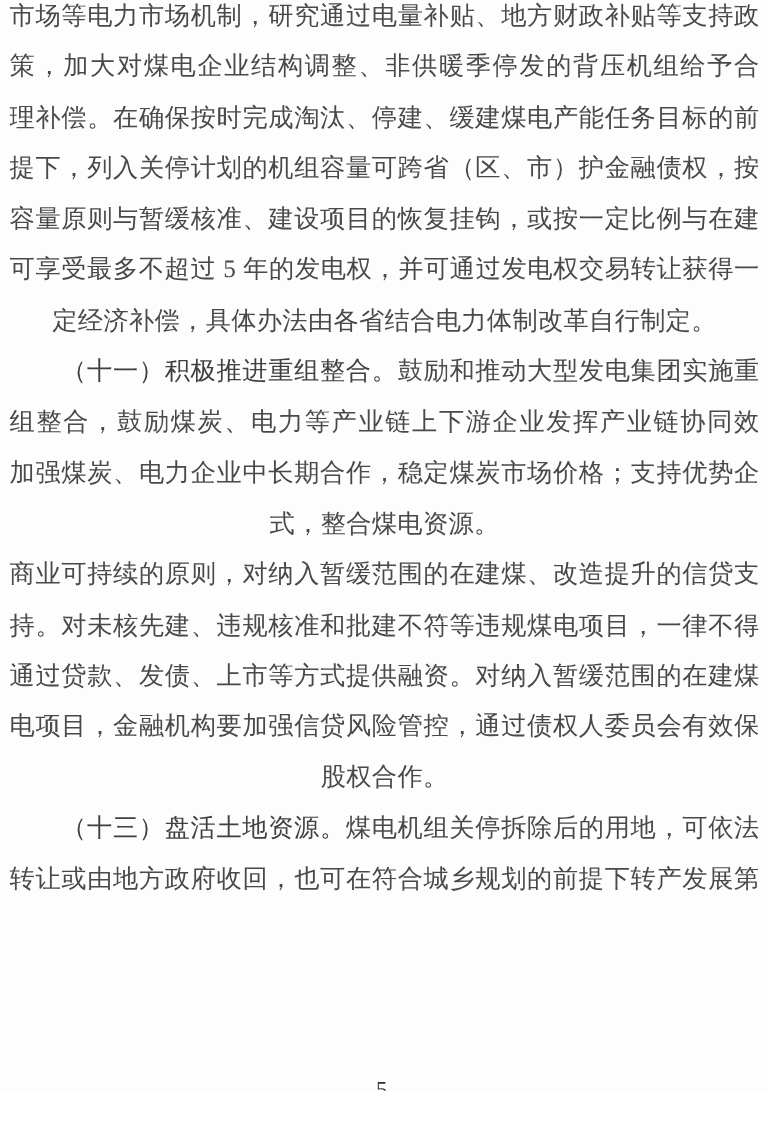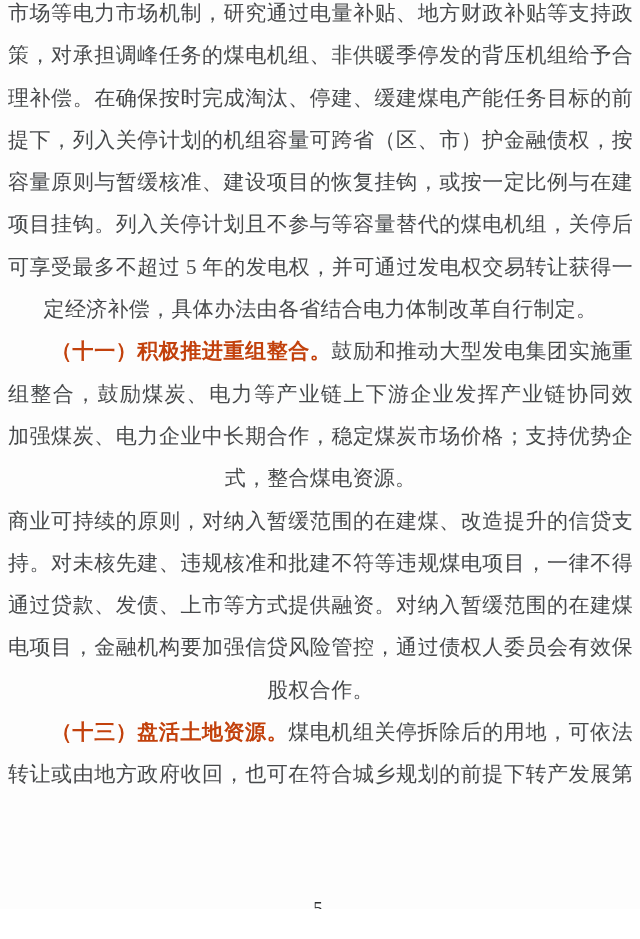--- a/index.html
+++ b/index.html
@@ -32,45 +32,44 @@
   }
   .line.just {
     text-align: justify;
     text-align-last: justify;
     text-justify: inter-character;
   }
   .line.indent {
     text-indent: 43px;
   }
   .heading {
-    font-weight: bold;
-    color: #c2410c;
+    font-weight: normal;
+    color: #404040;
   }
   .page-number {
     position: absolute;
     top: 896px;
     left: 0;
     width: 636px;
     text-align: center;
     font-size: 19px;
     line-height: 26px;
     color: #2b2d2f;
   }
 </style>
 </head>
 <body>
 
 <div class="page">
   <div class="body-text" id="body-text">
       <div class="line just">市场等电力市场机制，研究通过电量补贴、地方财政补贴等支持政</div>
-      <div class="line just">策，对承担调峰任务的煤电机组、非供暖季停发的背压机组给予合</div>
+      <div class="line just">策，加大对煤电企业结构调整、非供暖季停发的背压机组给予合</div>
       <div class="line just">理补偿。在确保按时完成淘汰、停建、缓建煤电产能任务目标的前</div>
       <div class="line just">提下，列入关停计划的机组容量可跨省（区、市）护金融债权，按等</div>
       <div class="line just">容量原则与暂缓核准、建设项目的恢复挂钩，或按一定比例与在建</div>
-      <div class="line just">项目挂钩。列入关停计划且不参与等容量替代的煤电机组，关停后</div>
       <div class="line just">可享受最多不超过 5 年的发电权，并可通过发电权交易转让获得一</div>
       <div class="line">定经济补偿，具体办法由各省结合电力体制改革自行制定。</div>
       <div class="line just indent"><span class="heading">（十一）积极推进重组整合。</span>鼓励和推动大型发电集团实施重</div>
       <div class="line just">组整合，鼓励煤炭、电力等产业链上下游企业发挥产业链协同效应，</div>
       <div class="line just">加强煤炭、电力企业中长期合作，稳定煤炭市场价格；支持优势企</div>
       <div class="line">式，整合煤电资源。</div>
       <div class="line just">商业可持续的原则，对纳入暂缓范围的在建煤、改造提升的信贷支</div>
       <div class="line just">持。对未核先建、违规核准和批建不符等违规煤电项目，一律不得</div>
       <div class="line just">通过贷款、发债、上市等方式提供融资。对纳入暂缓范围的在建煤</div>
       <div class="line just">电项目，金融机构要加强信贷风险管控，通过债权人委员会有效保</div>

